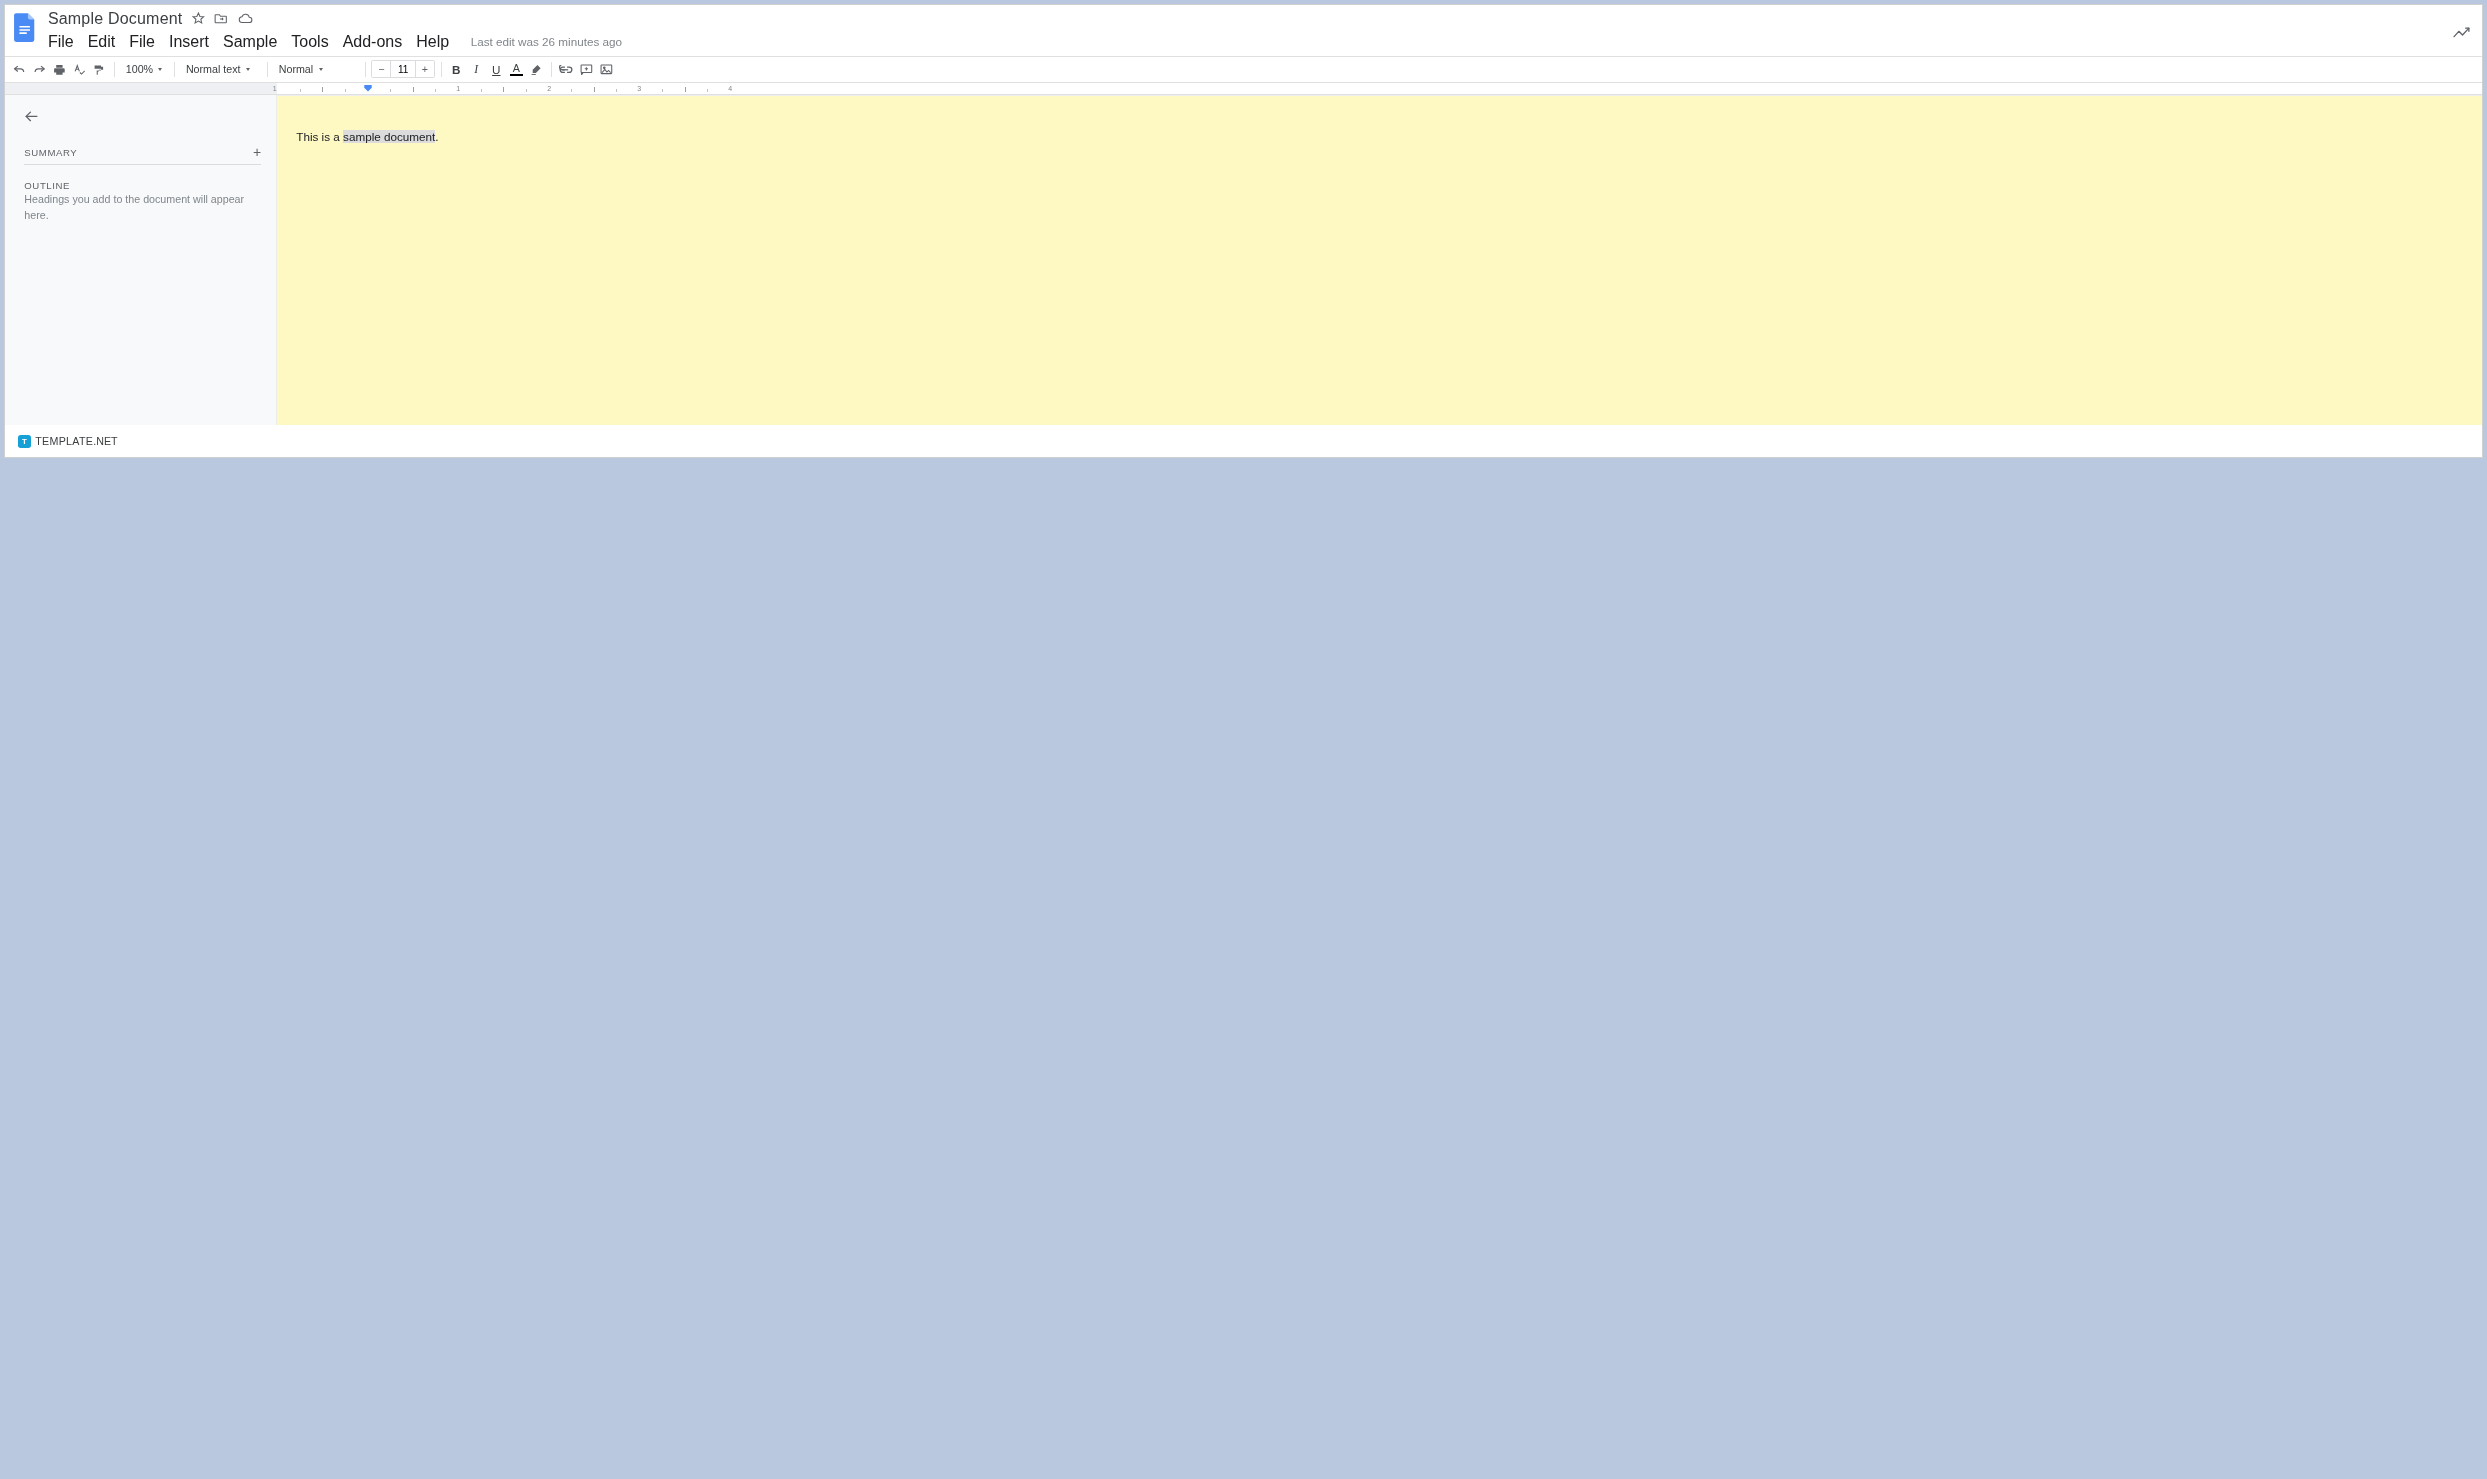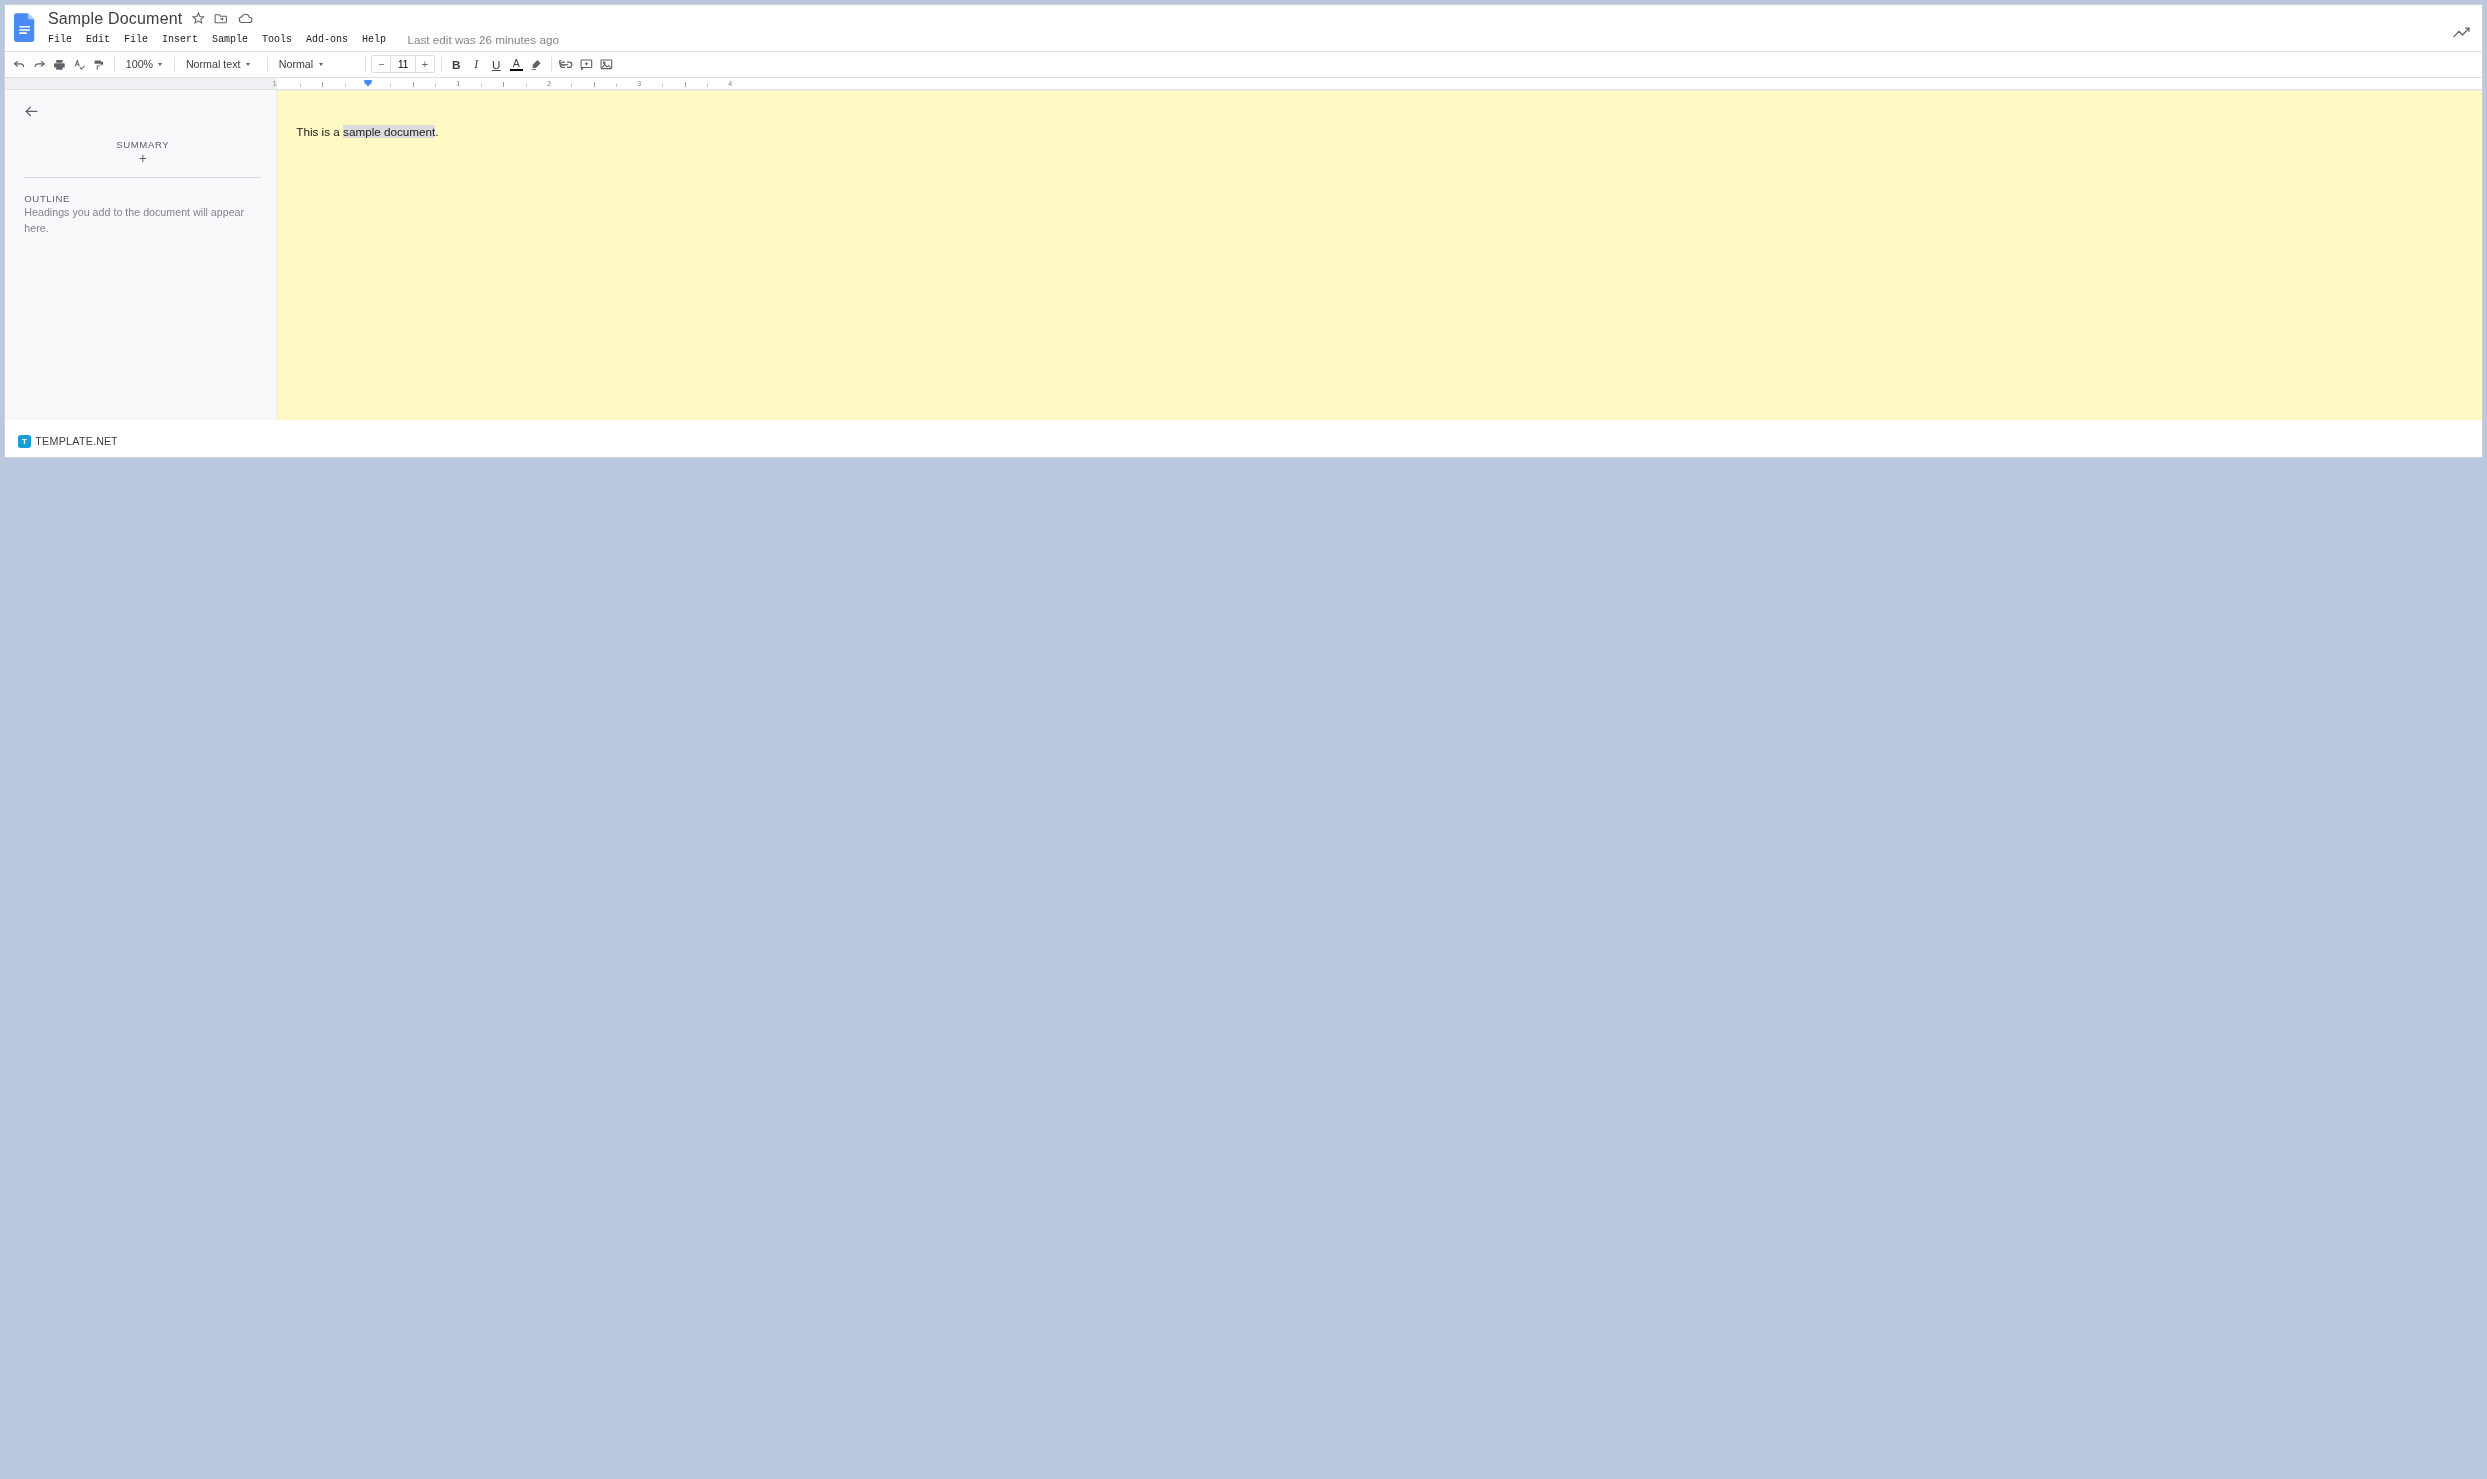--- a/index.html
+++ b/index.html
@@ -48,24 +48,23 @@
   cursor: pointer;
 }
 .menubar {
   display: flex;
   gap: 14px;
   margin-top: 5.3px;
   padding-bottom: 5.3px;
   align-items: center;
 }
 .menubar .menu-item {
-  font-size: 10px;
+  font-size: 16px;
   color: #202124;
   cursor: pointer;
-  font-family: Liberation Mono, monospace;
 }
 .last-edit {
   font-size: 11.7px;
   color: #80868b;
   margin-left: 7.5px;
   cursor: pointer;
 }
 .activity-icon {
   position: absolute;
   right: 10.7px;
@@ -185,23 +184,22 @@
 }
 .sidebar {
   width: 272px;
   padding: 15px 16px 10.7px 19px;
 }
 .sb-back { color: #5f6368; margin-bottom: 19px; cursor: pointer; }
 .sb-row {
   display: flex;
   justify-content: space-between;
   align-items: center;
-  padding-bottom: 11px;
+  padding-bottom: 4px;
   border-bottom: 0.5px solid #dadce0;
-  flex-direction: column;
 }
 .sb-label {
   font-size: 9.6px;
   letter-spacing: 0.6px;
   color: #5f6368;
   font-weight: 500;
 }
 .sb-add { font-size: 14px; color: #5f6368; cursor: pointer; font-weight: 500; }
 .sb-outline {
   margin-top: 15px;

